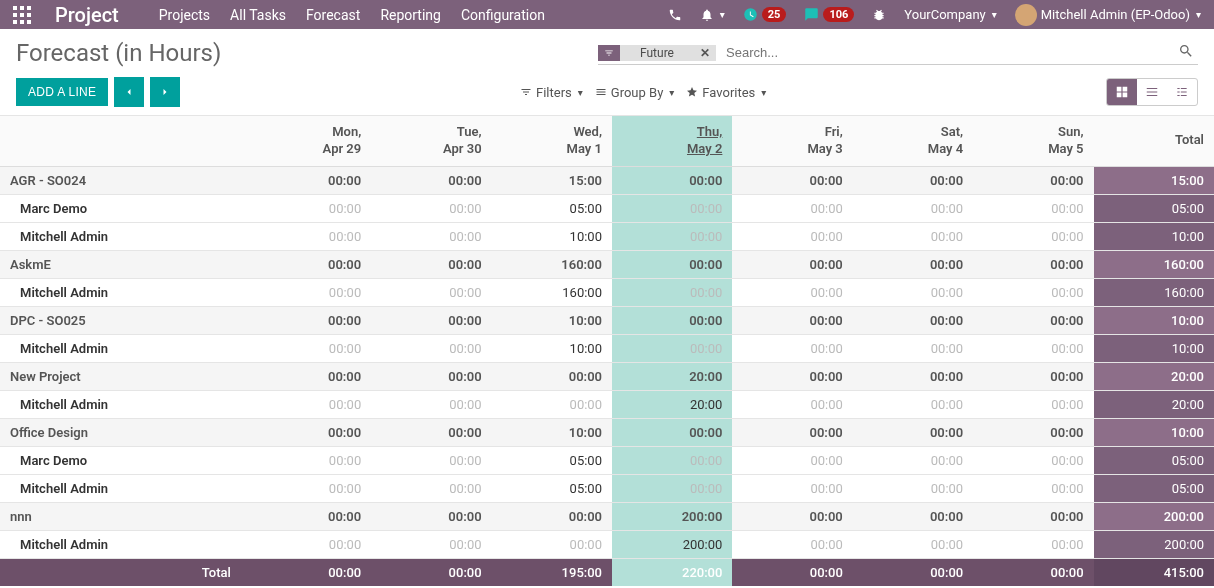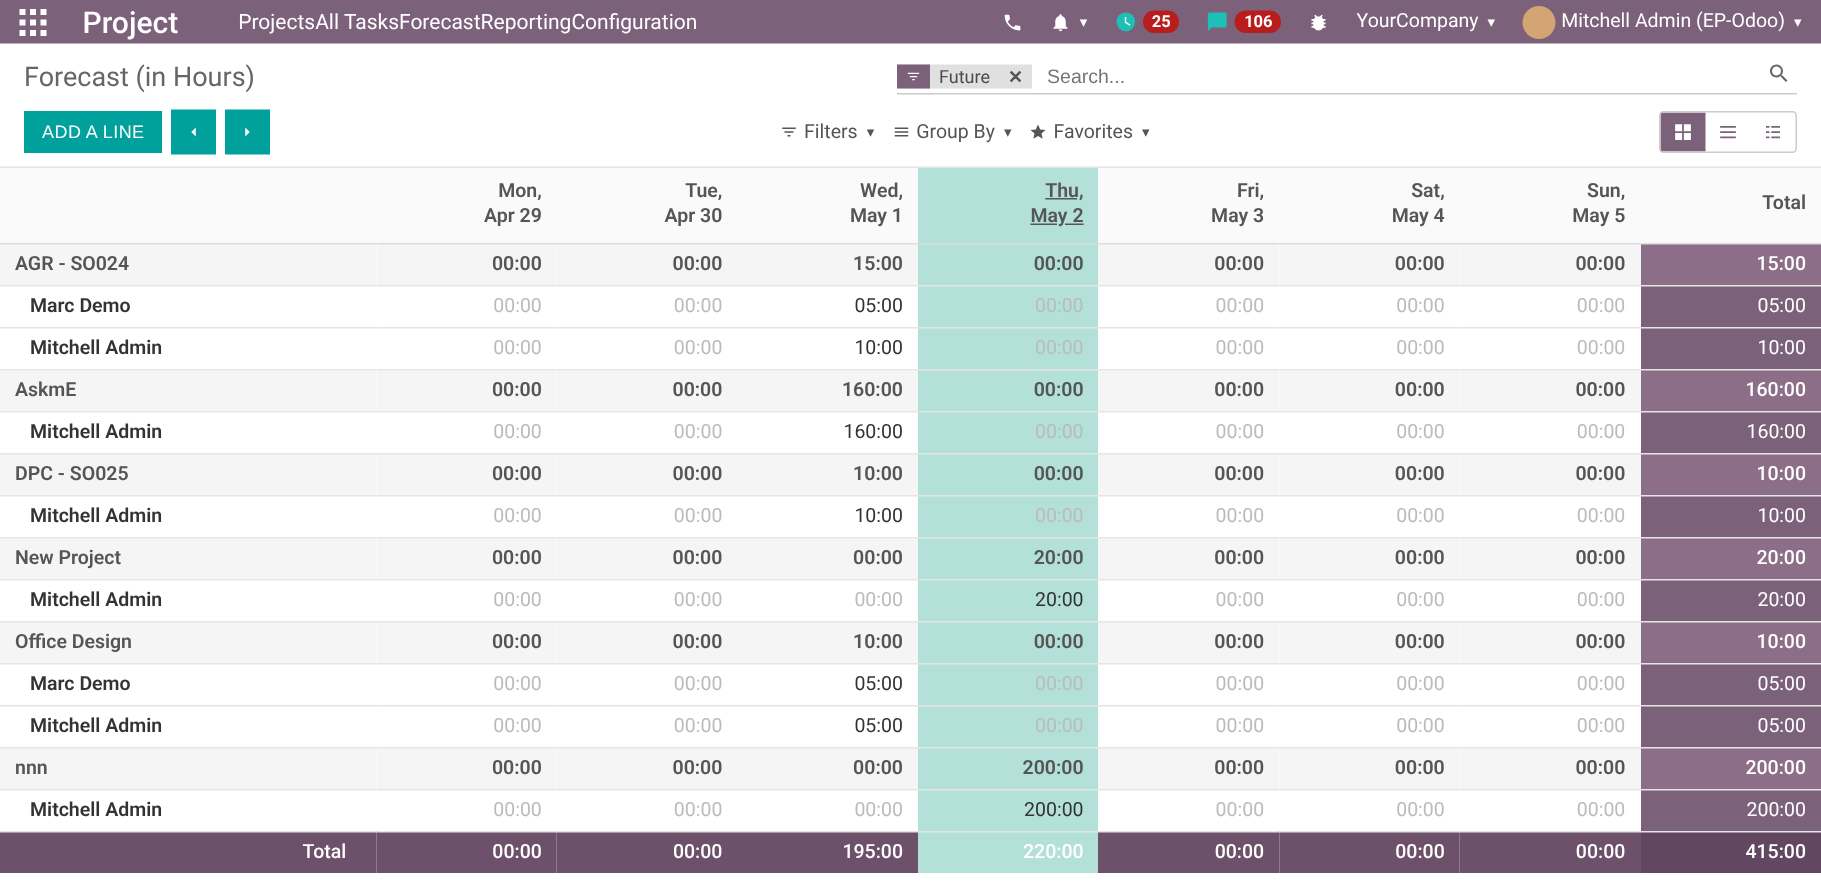--- a/index.html
+++ b/index.html
@@ -1,36 +1,36 @@
 <!DOCTYPE html>
 <html><head>
 <meta charset="utf-8">
 <style>
 * { box-sizing: border-box; margin: 0; padding: 0; }
 body { font-family: -apple-system, BlinkMacSystemFont, "Segoe UI", Roboto, sans-serif; font-size: 13px; color: #4c4c4c; background: #fff; width: 1214px; }
 .navbar { background: #7c617b; color: #fff; height: 29px; display: flex; align-items: center; padding: 0 13px; }
 .apps-icon { width: 18px; height: 18px; display: grid; grid-template-columns: repeat(3,4px); grid-template-rows: repeat(3,4px); gap: 3px; margin-right: 24px; cursor: pointer; }
 .apps-icon span { background: #fff; }
 .brand { font-size: 20px; font-weight: 500; margin-right: 40px; }
-.nav-menu { display: flex; }
+.nav-menu { display: flex; gap: 20px; }
 .nav-menu a { color: #fff; text-decoration: none; font-size: 14px; cursor: pointer; }
 .nav-right { margin-left: auto; display: flex; align-items: center; gap: 18px; }
 .nav-icon { cursor: pointer; display: flex; align-items: center; gap: 4px; font-size: 13px; fill: #fff; color: #fff; }
 .badge { background: #b91c1c; color: #fff; border-radius: 10px; padding: 1px 6px; font-size: 11px; font-weight: bold; }
 .company { display: flex; align-items: center; gap: 4px; cursor: pointer; }
 .avatar { width: 22px; height: 22px; border-radius: 50%; background: #d4a574; display:inline-block; }
 .caret { font-size: 10px; margin-left: 2px; }
 
 .control-panel { padding: 10px 16px 8px; border-bottom: 1px solid #e5e5e5; }
 .cp-row1 { display: flex; align-items: center; }
-.title { font-size: 18px; color: #666; }
+.title { font-size: 24px; color: #666; }
 .search-wrap { margin-left: auto; display: flex; align-items: center; border-bottom: 1px solid #ccc; width: 600px; }
 .facet { background: #e0e0e0; display: flex; align-items: center; font-size: 12px; margin-right: 6px; }
 .facet-icon { background: #7c617b; color: #fff; padding: 3px 6px; display: flex; align-items: center; }
-.facet-label { padding: 0 6px; }
+.facet-label { padding: 0 20px; }
 .facet-x { padding: 0 6px; cursor: pointer; color: #555; font-weight: bold; }
 .search-input { border: none; outline: none; flex: 1; font-size: 13px; padding: 4px; }
 .search-btn { cursor: pointer; color: #666; padding: 0 4px; }
 
 .cp-row2 { display: flex; align-items: center; margin-top: 10px; }
 .btn-teal { background: #00a09d; color: #fff; border: none; padding: 7px 12px; font-size: 12px; font-weight: 500; cursor: pointer; letter-spacing: 0.3px; }
 .arrow-btn { background: #00a09d; color: #fff; border: none; width: 30px; height: 30px; cursor: pointer; margin-left: 6px; display: inline-flex; align-items: center; justify-content: center; }
 .toolbar-center { margin-left: auto; display: flex; gap: 12px; }
 .tool-btn { display: flex; align-items: center; gap: 4px; color: #555; cursor: pointer; font-size: 13px; }
 .view-switcher { margin-left: auto; display: flex; border: 1px solid #ccc; border-radius: 3px; overflow: hidden; }

